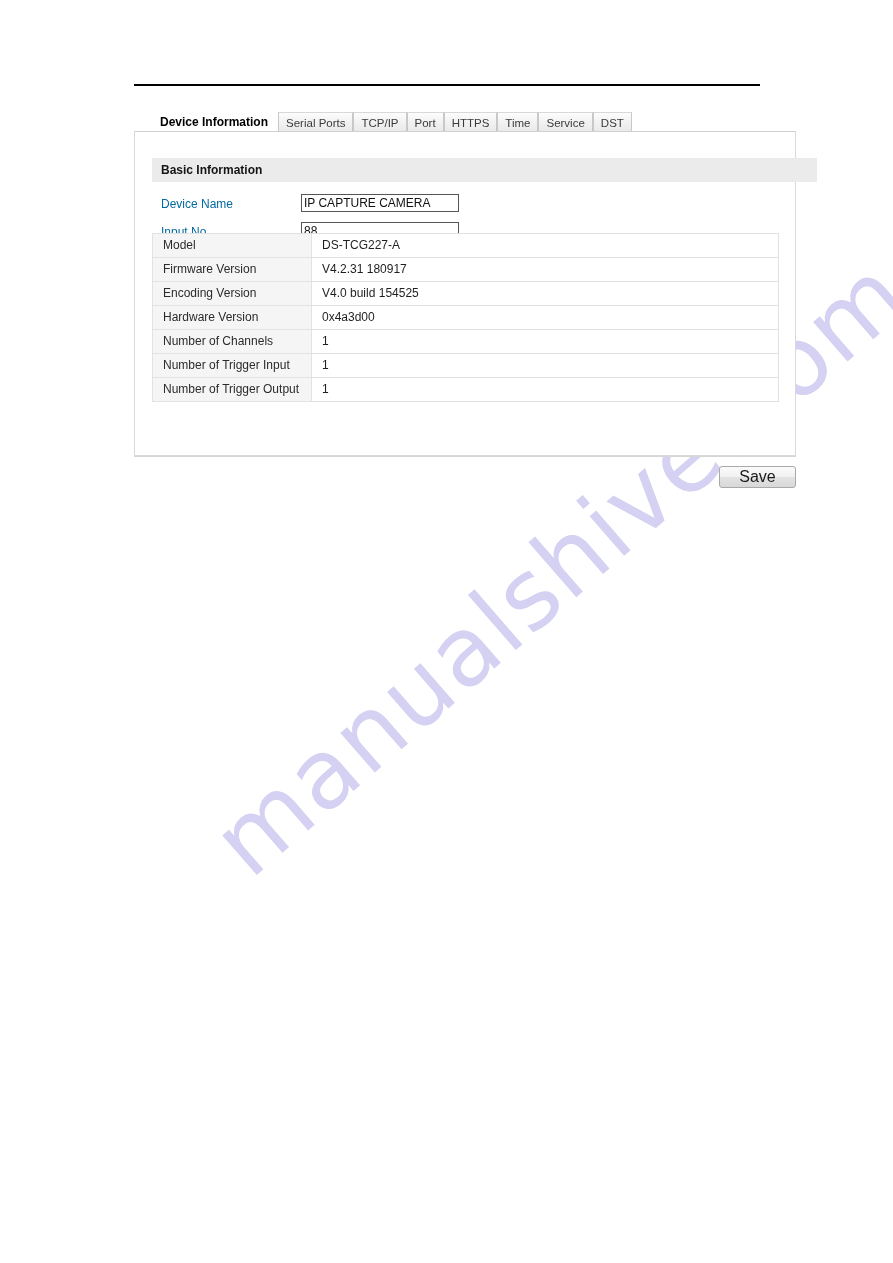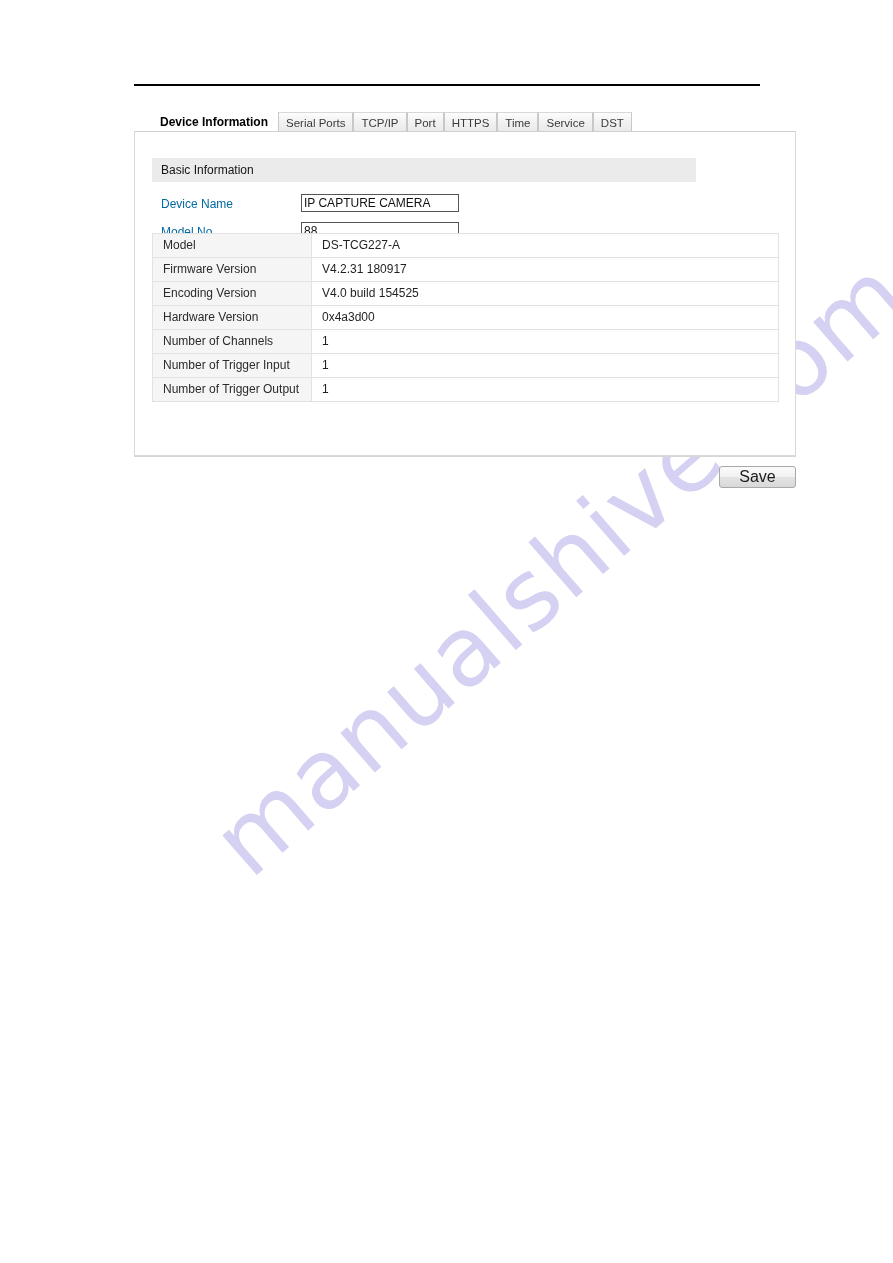--- a/index.html
+++ b/index.html
@@ -101,26 +101,26 @@
     border: 1px solid #d9d9d9;
     border-top: 1px solid #cfcfcf;
     background: #ffffff;
     z-index: 10;
   }
 
   .section-header {
     position: absolute;
     left: 17px;
     top: 26px;
-    width: 544px;
+    width: 665px;
     height: 24px;
     line-height: 24px;
     background: #ebebeb;
     font-size: 12px;
-    font-weight: normal;
+    font-weight: bold;
     color: #141414;
     padding-left: 9px;
     box-sizing: border-box;
   }
 
   .field-row {
     position: absolute;
     left: 17px;
     height: 20px;
   }
@@ -232,21 +232,21 @@
 <div class="panel">
 
   <div class="section-header">Basic Information</div>
 
   <div class="field-row" style="top:62px;">
     <span class="field-label">Device Name</span>
     <input class="field-input" type="text" value="IP CAPTURE CAMERA" style="">
   </div>
 
   <div class="field-row" style="top:90px;">
-    <span class="field-label">Model No.</span>
+    <span class="field-label">Input No.</span>
     <input class="field-input" type="text" value="88" style="">
   </div>
 
   <table class="info-table">
     <tbody>
       <tr>
         <td class="k">Model</td>
         <td class="v">DS-TCG227-A</td>
       </tr>
       <tr>

